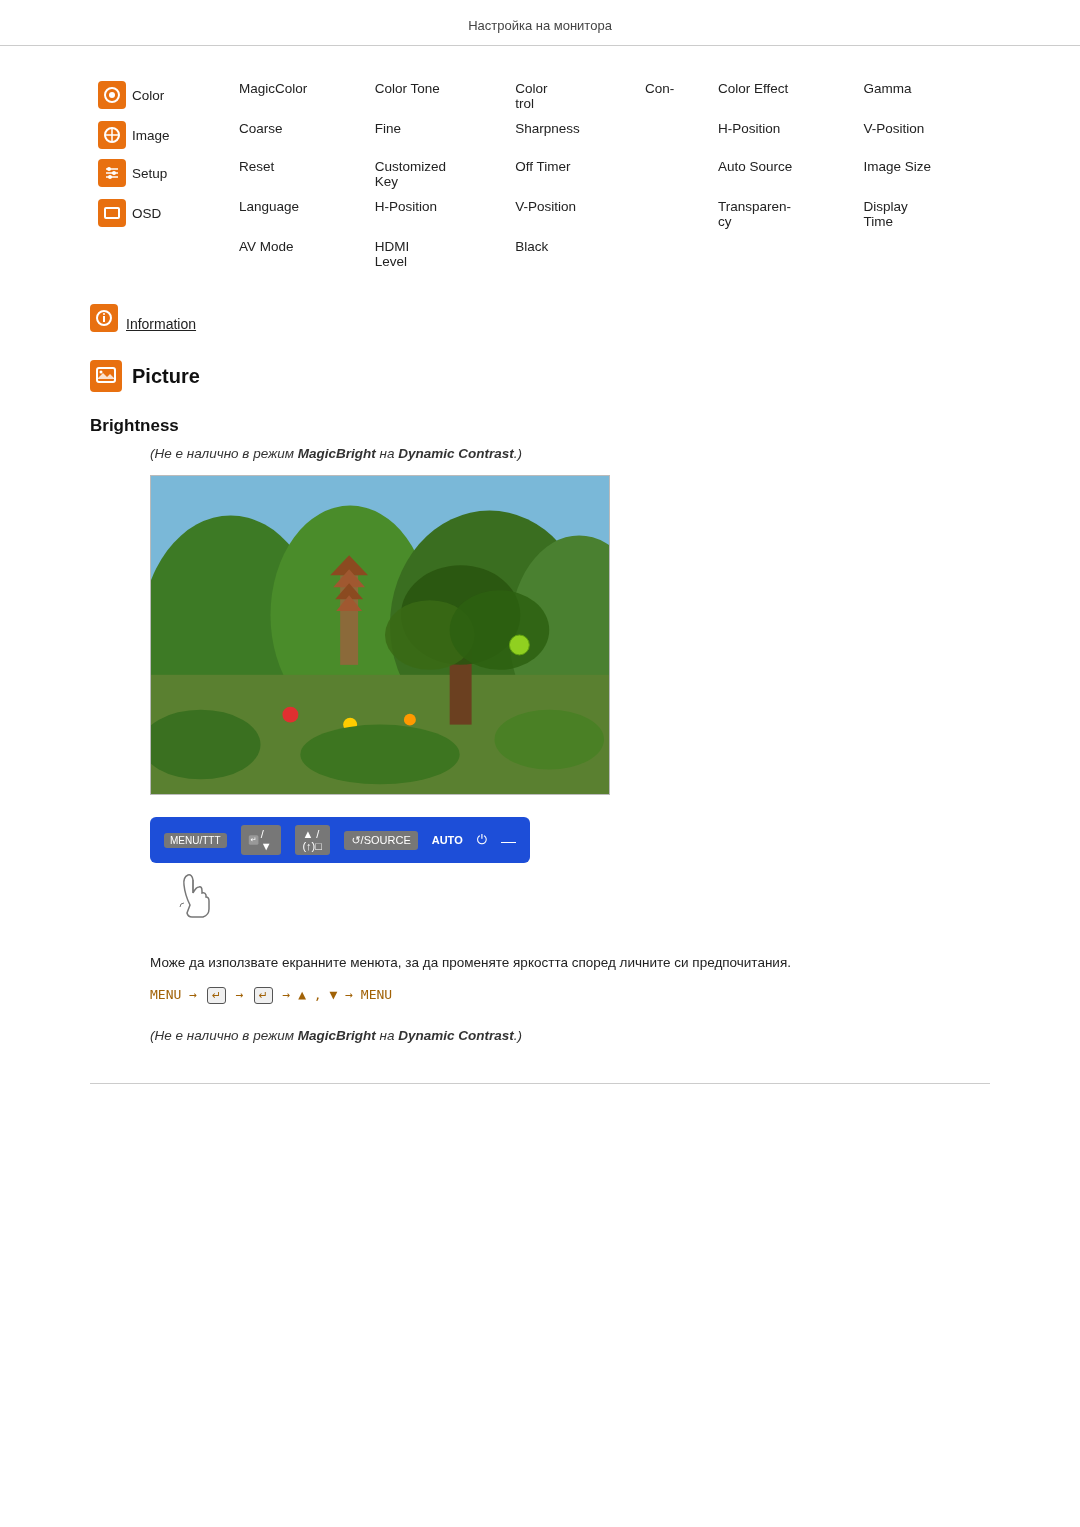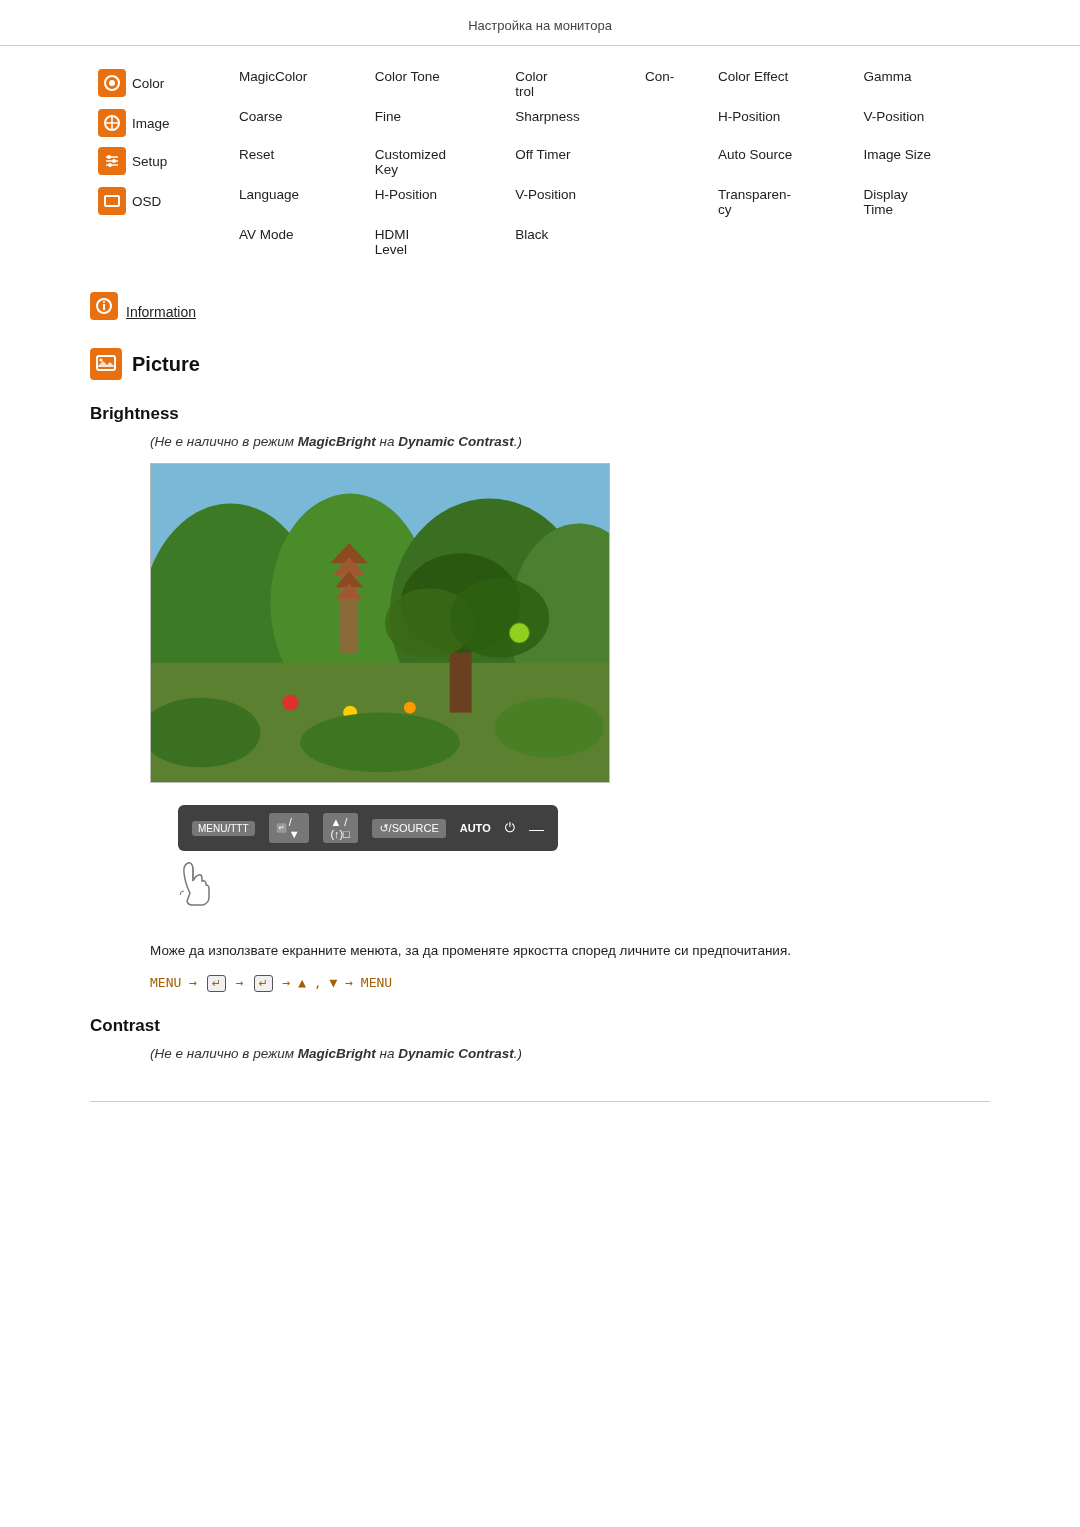--- a/index.html
+++ b/index.html
@@ -11,21 +11,21 @@
       width: 1080px;
       min-height: 1527px;
     }
 
     .page-header {
       text-align: center;
       padding: 18px 0 12px 0;
       font-size: 13px;
       color: #444;
       border-bottom: 1px solid #ccc;
-      margin-bottom: 18px;
+      margin-bottom: 30px;
     }
 
     .content-area {
       padding: 0 90px;
     }
 
     
     .nav-table {
       width: 100%;
       border-collapse: collapse;
@@ -129,30 +129,29 @@
       position: relative;
     }
 
     
     .remote-bar-container {
       margin-left: 60px;
       margin-bottom: 30px;
       width: 460px;
     }
     .remote-bar {
-      background: #404040;
+      background: #1d4ed8;
       border-radius: 6px;
       padding: 8px 14px;
       display: flex;
       align-items: center;
       gap: 14px;
       color: #fff;
       font-size: 11px;
       width: 380px;
-      margin-left: 28px;
     }
     .remote-label {
       background: #777;
       color: #fff;
       padding: 2px 6px;
       border-radius: 3px;
       font-size: 10px;
     }
     .remote-btn {
       background: #777;
@@ -417,21 +416,20 @@
   <div class="body-text">Може да използвате екранните менюта, за да променяте яркостта според личните си предпочитания.</div>
 
   <div class="menu-path">
     MENU →
     <span class="box-icon">↵</span>
     →
     <span class="box-icon">↵</span>
     → ▲ , ▼ → MENU
   </div>
 
-  <div class="subsection-title">Contrast</div>
 
   <div class="note-text">
     (Не е налично в режим <b>MagicBright</b> на <b>Dynamic Contrast</b>.)
   </div>
 
   <div class="bottom-border"></div>
 
 </div>
 
 </body></html>

